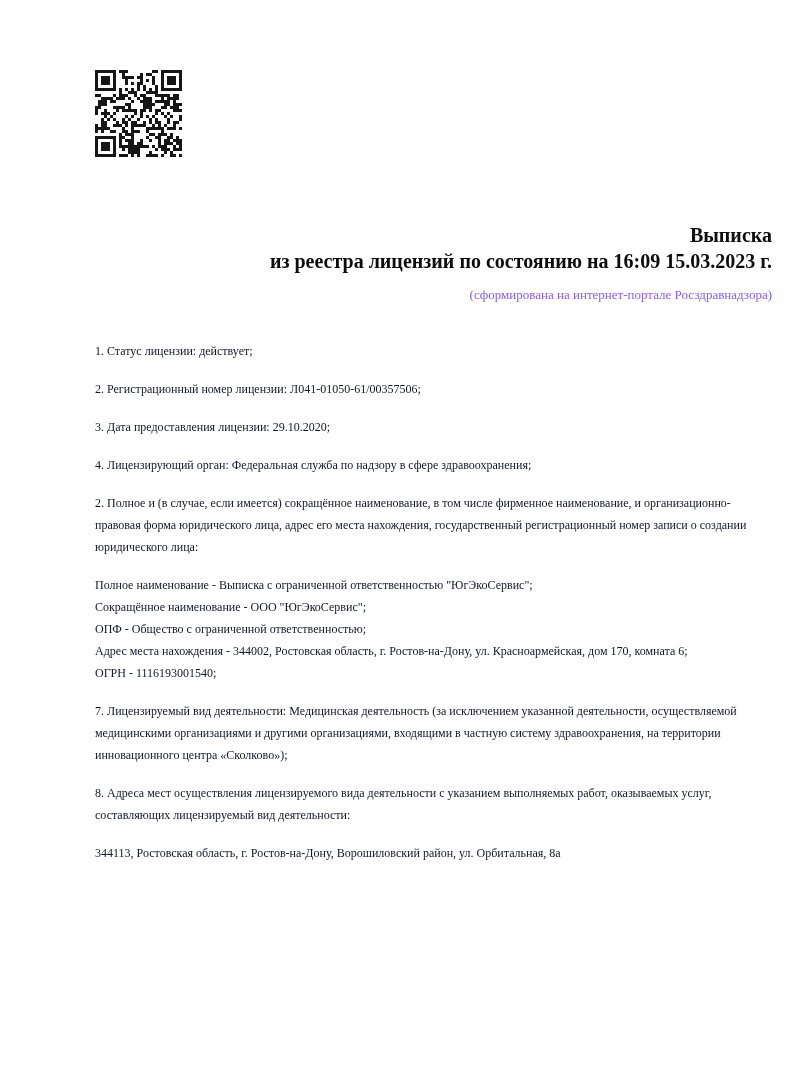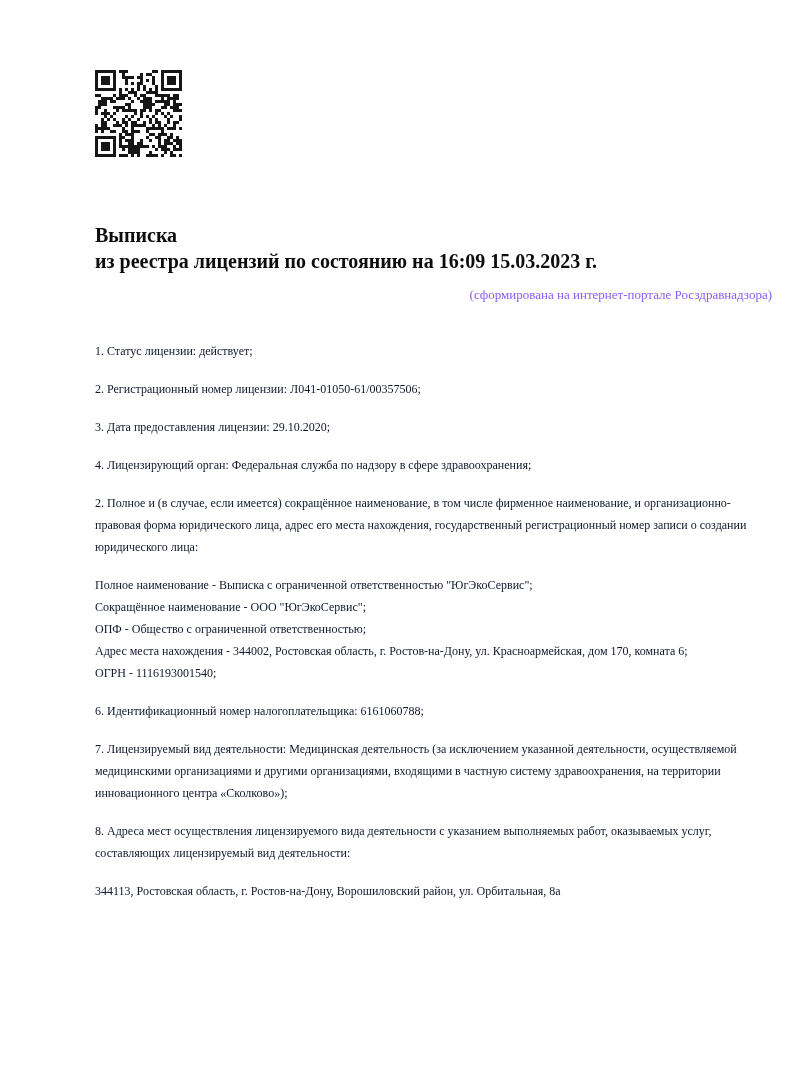--- a/index.html
+++ b/index.html
@@ -23,21 +23,21 @@
     top: 70px;
     width: 87px;
     height: 87px;
   }
   .qr svg { display: block; width: 87px; height: 87px; }
   .title-block {
     position: absolute;
     left: 95px;
     right: 40px;
     top: 222px;
-    text-align: left;
+    text-align: right;
     font-weight: bold;
     font-size: 20px;
     line-height: 26px;
     color: #0d0d0d;
   }
   .subtitle {
     position: absolute;
     left: 95px;
     right: 40px;
     top: 286px;
@@ -505,19 +505,18 @@
     <p>2. Полное и (в случае, если имеется) сокращённое наименование, в том числе фирменное наименование, и организационно-правовая форма юридического лица, адрес его места нахождения, государственный регистрационный номер записи о создании юридического лица:</p>
 
     <div class="block">
       <div>Полное наименование - Выписка с ограниченной ответственностью "ЮгЭкоСервис";</div>
       <div>Сокращённое наименование - ООО "ЮгЭкоСервис";</div>
       <div>ОПФ - Общество с ограниченной ответственностью;</div>
       <div>Адрес места нахождения - 344002, Ростовская область, г. Ростов-на-Дону, ул. Красноармейская, дом 170, комната 6;</div>
       <div>ОГРН - 1116193001540;</div>
     </div>
 
-    <p>6. Идентификационный номер налогоплательщика: 6161060788;</p>
     <p>7. Лицензируемый вид деятельности: Медицинская деятельность (за исключением указанной деятельности, осуществляемой медицинскими организациями и другими организациями, входящими в частную систему здравоохранения, на территории инновационного центра «Сколково»);</p>
     <p>8. Адреса мест осуществления лицензируемого вида деятельности с указанием выполняемых работ, оказываемых услуг, составляющих лицензируемый вид деятельности:</p>
     <p>344113, Ростовская область, г. Ростов-на-Дону, Ворошиловский район, ул. Орбитальная, 8а</p>
   </div>
 
 </div>
 
 </body></html>

